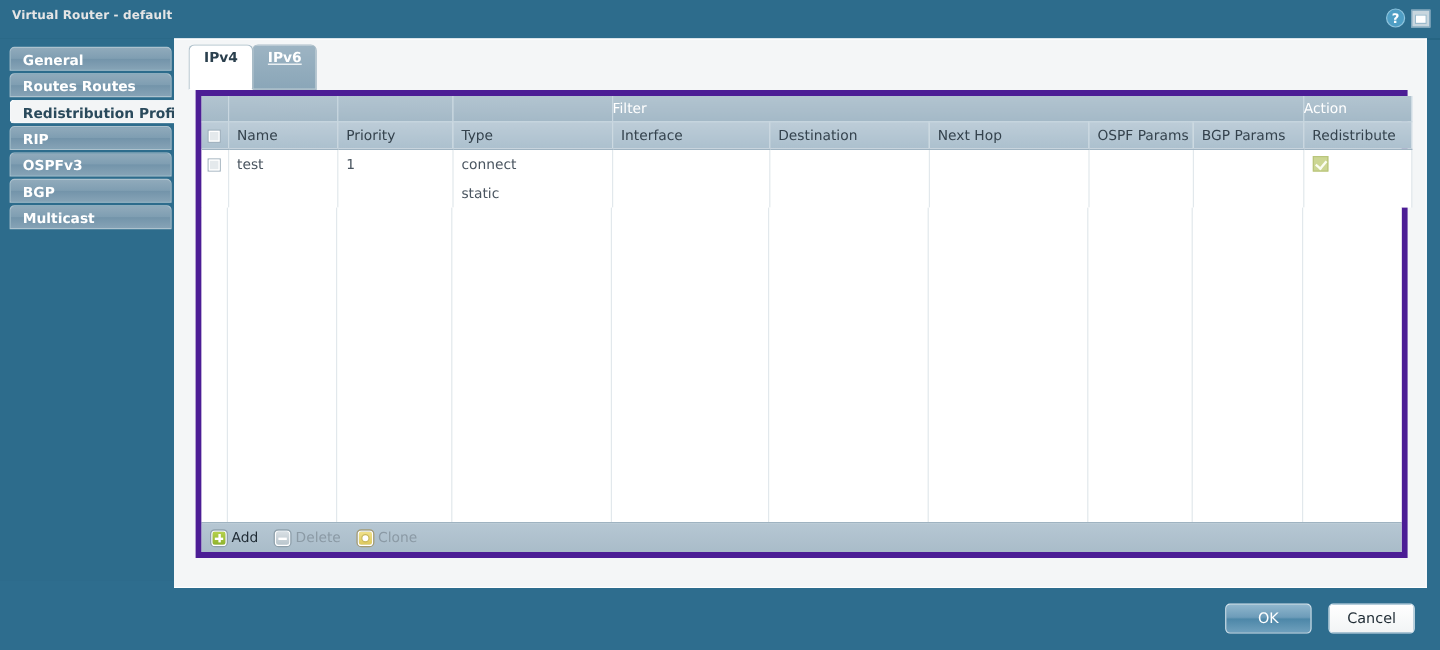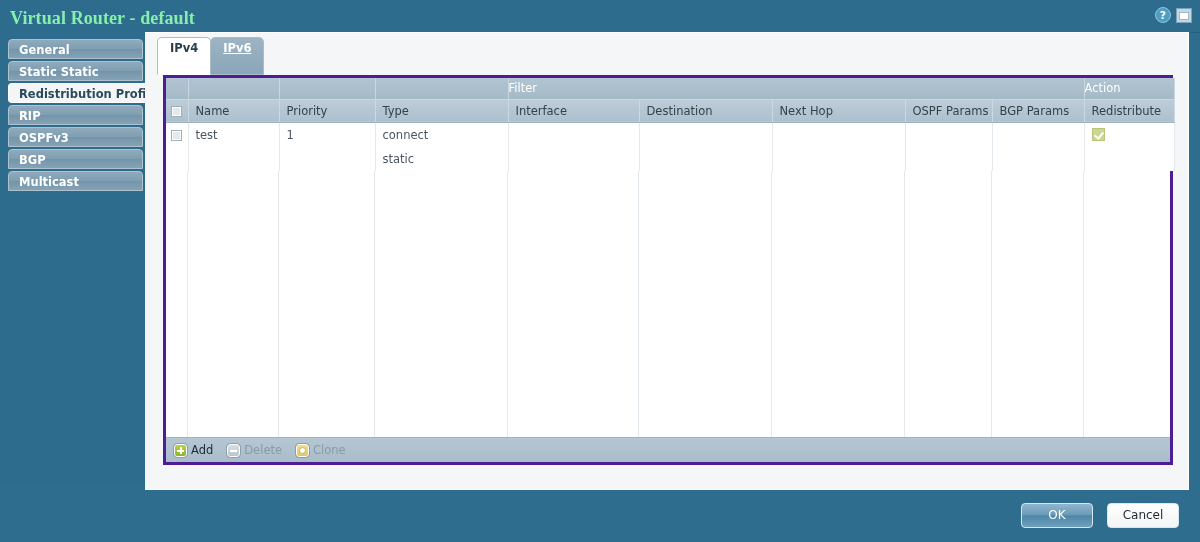--- a/index.html
+++ b/index.html
@@ -20,25 +20,24 @@
   .titlebar {
     position: absolute;
     left: 0; top: 0;
     width: 1200px; height: 32px;
     background: #2d6c8c;
     border-bottom: 1px solid #24607f;
   }
   .titlebar-title {
     position: absolute;
     left: 10px; top: 8px;
-    color: #86efac;
-    font-size: 18px;
+    color: #e5e5e5;
+    font-size: 10px;
     font-weight: bold;
     letter-spacing: 0.1px;
-    font-family: Liberation Serif, serif;
   }
   .titlebar-icons {
     position: absolute;
     right: 8px; top: 7px;
     display: flex;
     gap: 5px;
     align-items: center;
   }
   .help-icon {
     width: 16px; height: 16px;
@@ -155,21 +154,21 @@
     text-decoration: underline;
   }
 
   
   .table-panel {
     position: absolute;
     left: 18px; top: 42px;
     width: 1010px;
     height: 390px;
     background: #ffffff;
-    border: 3px solid #4c1d95;
+    border: 5px solid #4c1d95;
     box-sizing: border-box;
     display: flex;
     flex-direction: column;
   }
   table.grid {
     border-collapse: collapse;
     table-layout: fixed;
     width: 100%;
   }
   table.grid th, table.grid td {
@@ -370,21 +369,21 @@
 <div class="titlebar">
   <div class="titlebar-title">Virtual Router - default</div>
   <div class="titlebar-icons">
     <div class="help-icon">?</div>
     <div class="window-icon"></div>
   </div>
 </div>
 
 <div class="sidebar">
   <div class="side-item">General</div>
-  <div class="side-item">Static Static</div>
+  <div class="side-item">Routes Routes</div>
   <div class="side-item active">Redistribution Profile</div>
   <div class="side-item">RIP</div>
   <div class="side-item">OSPFv3</div>
   <div class="side-item">BGP</div>
   <div class="side-item">Multicast</div>
 </div>
 
 <div class="content-card">
 
   <div class="tabstrip">

